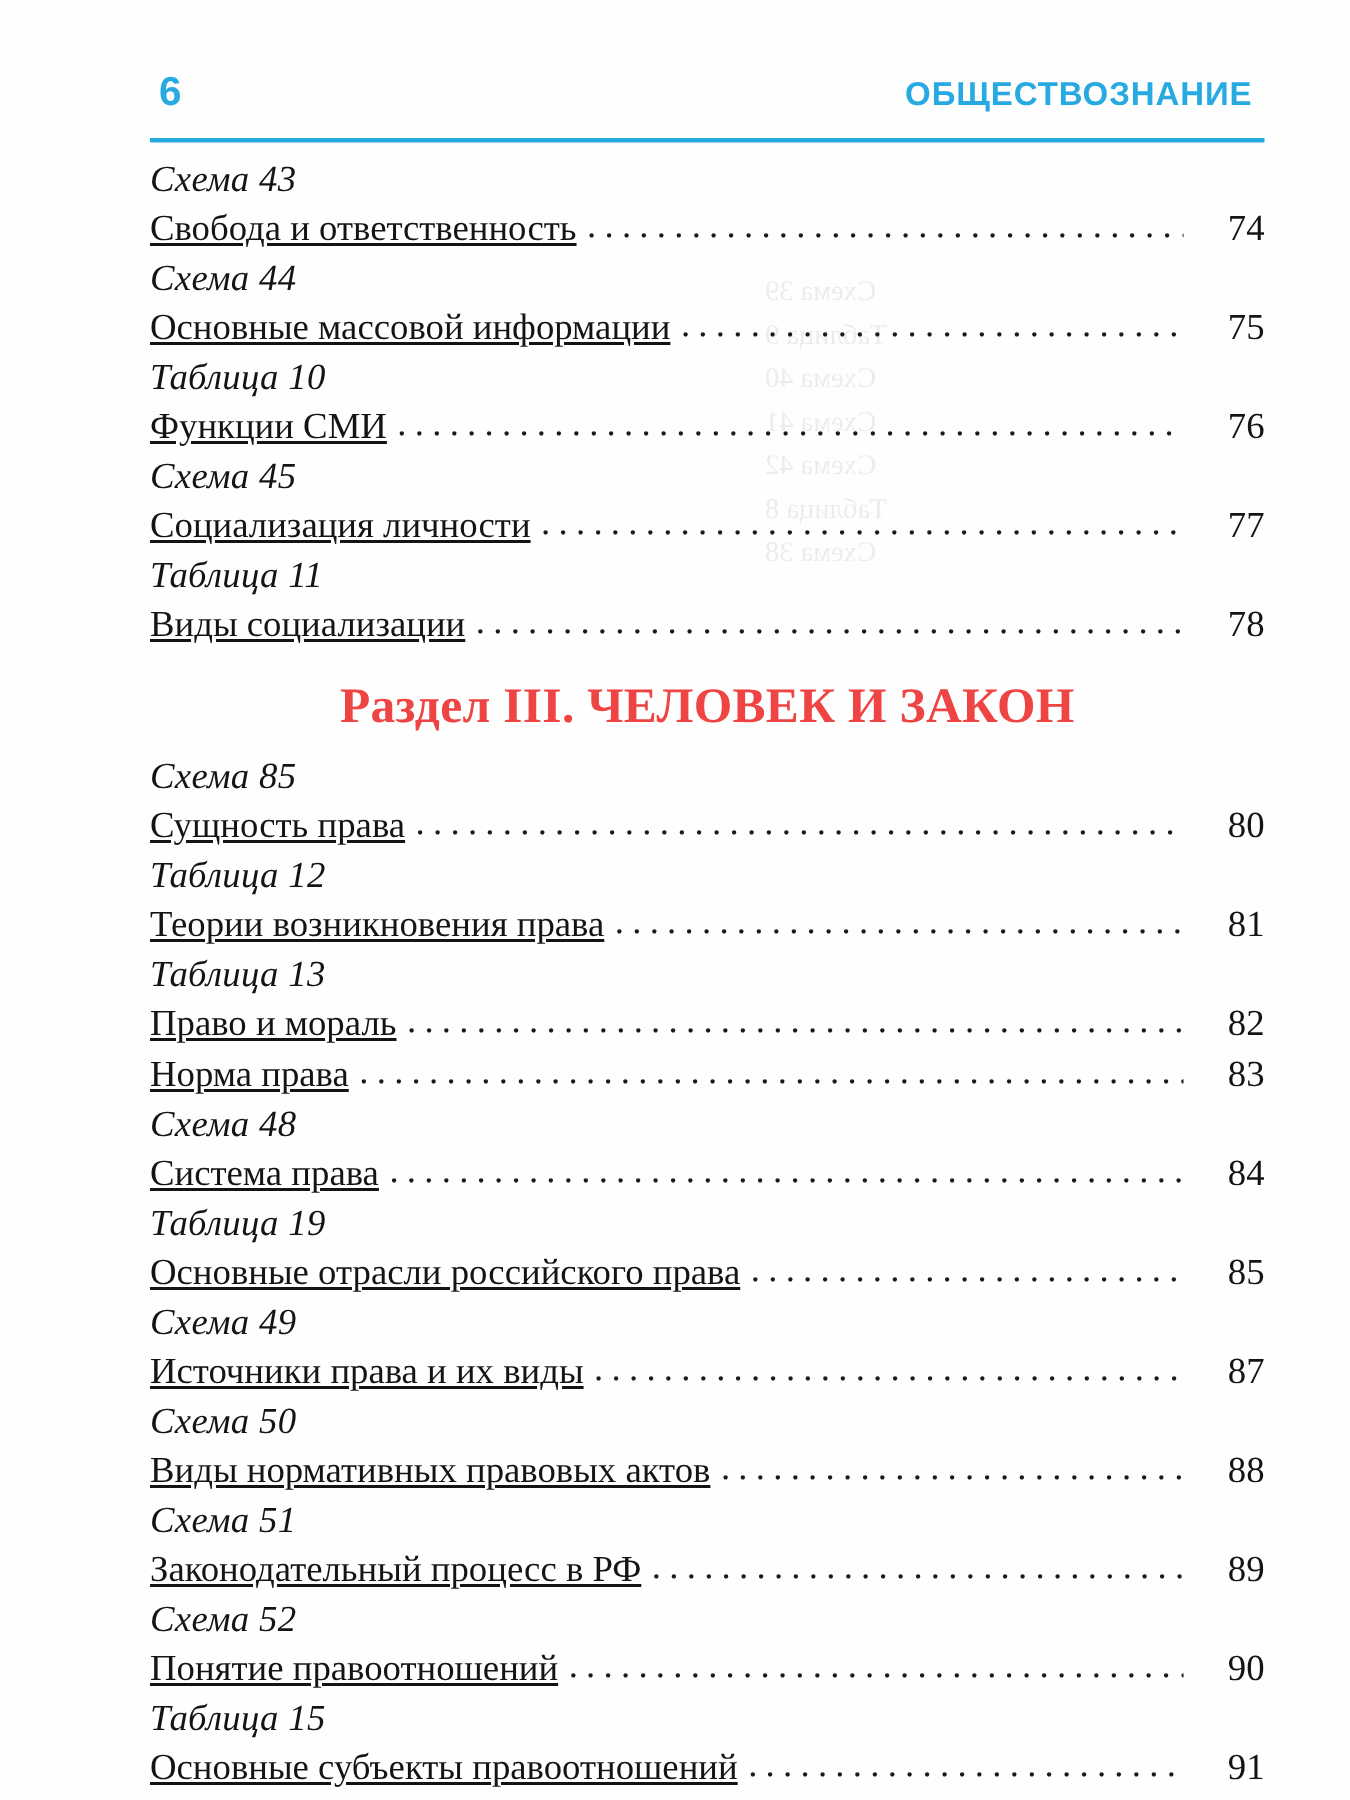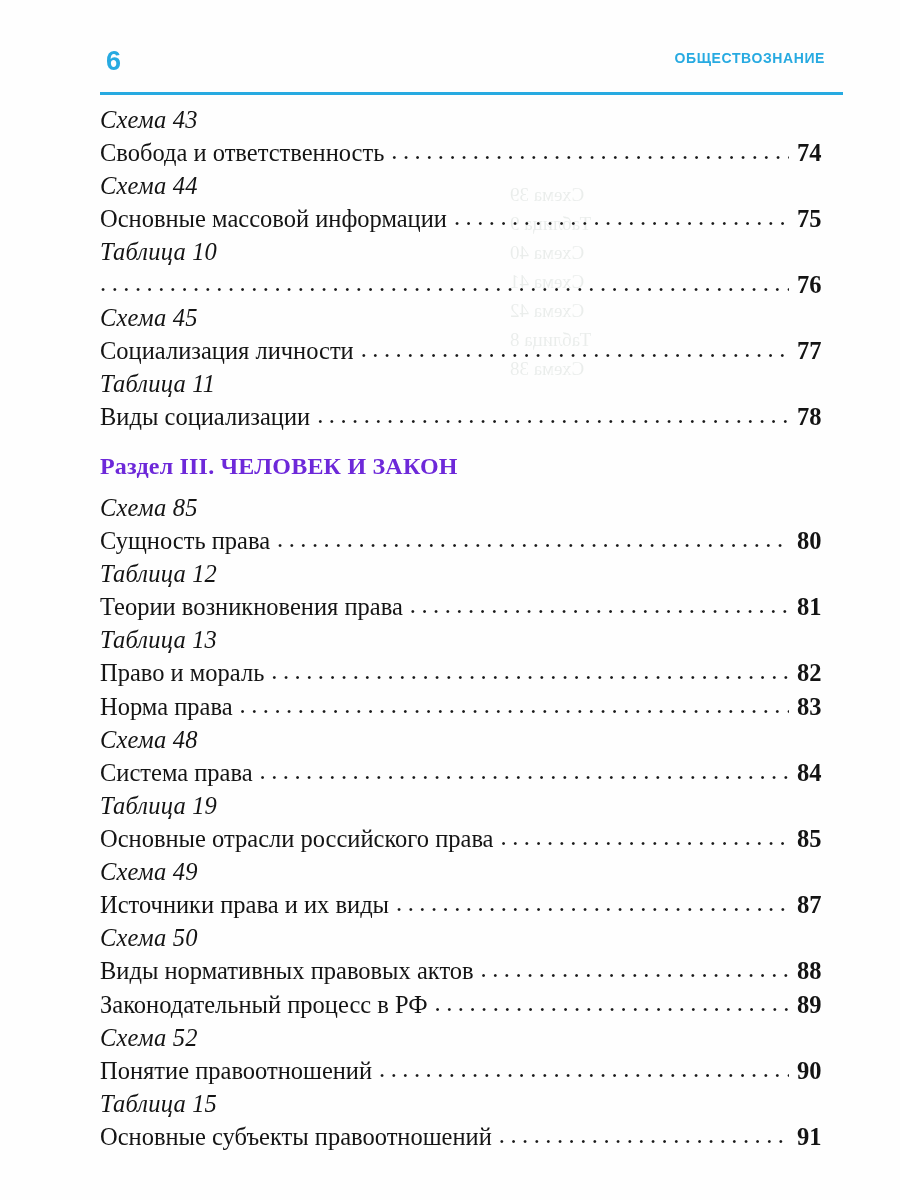--- a/index.html
+++ b/index.html
@@ -53,24 +53,24 @@
     position: absolute;
     left: 6px;
     top: 0;
     font-family: "Liberation Sans", sans-serif;
     font-size: 27px;
     font-weight: bold;
     color: #27aae1;
   }
   .running-head {
     position: absolute;
-    right: 15px;
+    right: 5px;
     top: 4px;
     font-family: "Liberation Sans", sans-serif;
-    font-size: 14px;
+    font-size: 22px;
     font-weight: bold;
     letter-spacing: 0.6px;
     color: #27aae1;
   }
   .rule {
     position: absolute;
     left: 100px;
     right: 57px;
     top: 92px;
     height: 3px;
@@ -95,43 +95,45 @@
   }
   .row {
     display: flex;
     align-items: baseline;
     font-size: 24.5px;
     line-height: 34px;
   }
   .title {
     white-space: nowrap;
     padding-right: 7px;
+    text-decoration: underline;
   }
   .dots {
     flex: 1 1 auto;
     overflow: hidden;
     white-space: nowrap;
     font-size: 24.5px;
     letter-spacing: 5.5px;
     color: #1a1a1a;
     transform: translateY(-2px);
   }
   .pagenum {
-    font-weight: bold;
+    font-weight: normal;
     font-size: 24.5px;
     min-width: 46px;
+    text-align: right;
     padding-left: 8px;
   }
 
   .section-head {
-    text-align: left;
+    text-align: center;
     font-family: "Liberation Serif", serif;
     font-weight: bold;
-    font-size: 24px;
-    color: #6d28d9;
+    font-size: 33px;
+    color: #ef4444;
     margin: 19px 0 12px 0;
     letter-spacing: 0.2px;
   }
 </style>
 </head>
 <body>
 
 <div class="page">
 
   <div class="bleed">Схема 39
@@ -161,20 +163,21 @@
         <div class="kind">Схема 44</div>
         <div class="row">
           <span class="title">Основные массовой информации</span>
           <span class="dots">........................................................................................................................</span>
           <span class="pagenum">75</span>
         </div>
       </div>
       <div class="entry">
         <div class="kind">Таблица 10</div>
         <div class="row">
+          <span class="title">Функции СМИ</span>
           <span class="dots">........................................................................................................................</span>
           <span class="pagenum">76</span>
         </div>
       </div>
       <div class="entry">
         <div class="kind">Схема 45</div>
         <div class="row">
           <span class="title">Социализация личности</span>
           <span class="dots">........................................................................................................................</span>
           <span class="pagenum">77</span>
@@ -246,20 +249,21 @@
       </div>
       <div class="entry">
         <div class="kind">Схема 50</div>
         <div class="row">
           <span class="title">Виды нормативных правовых актов</span>
           <span class="dots">........................................................................................................................</span>
           <span class="pagenum">88</span>
         </div>
       </div>
       <div class="entry">
+        <div class="kind">Схема 51</div>
         <div class="row">
           <span class="title">Законодательный процесс в РФ</span>
           <span class="dots">........................................................................................................................</span>
           <span class="pagenum">89</span>
         </div>
       </div>
       <div class="entry">
         <div class="kind">Схема 52</div>
         <div class="row">
           <span class="title">Понятие правоотношений</span>

